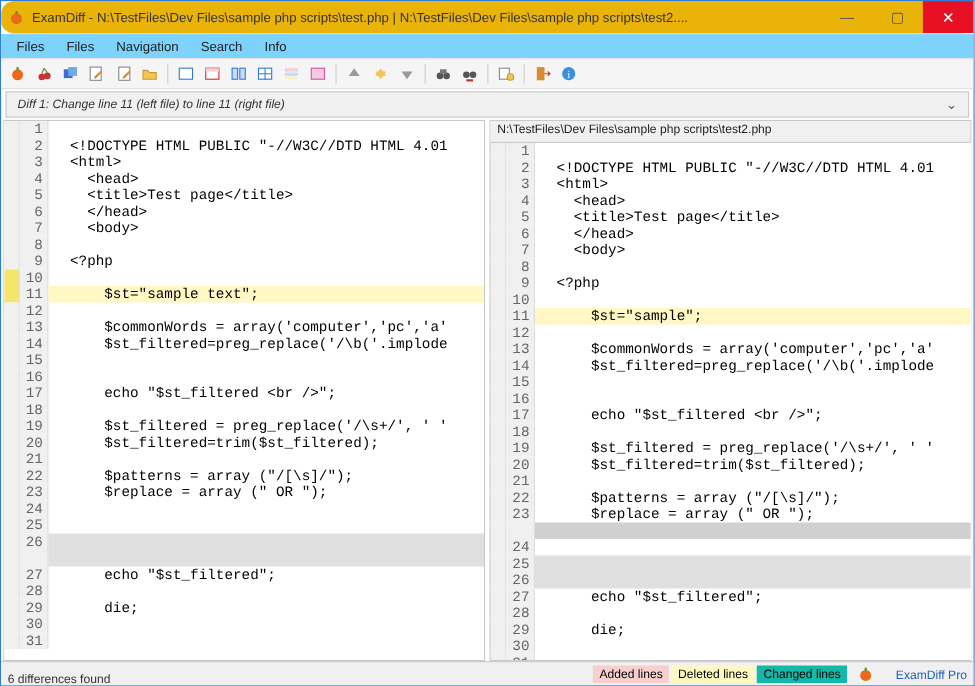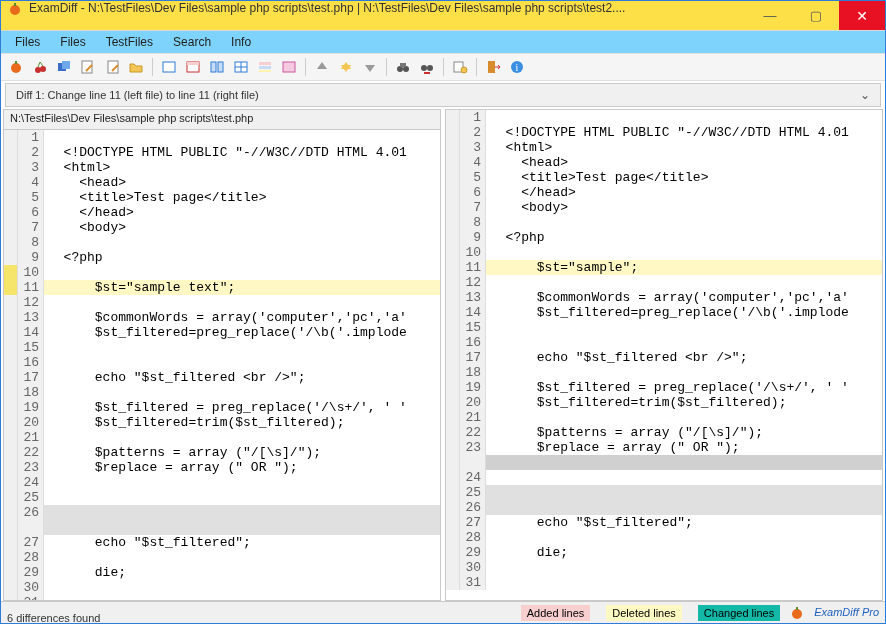--- a/index.html
+++ b/index.html
@@ -1,52 +1,52 @@
 <!DOCTYPE html>
 <html><head>
 <meta charset="utf-8">
 <style>
 * { box-sizing: border-box; margin: 0; padding: 0; }
 body { font-family: "Segoe UI", Tahoma, sans-serif; font-size: 12px; background: #fff; width: 886px; height: 624px; overflow: hidden; display: flex; flex-direction: column; border: 1px solid #2e7cd6; }
-.titlebar { height: 30px; background: #fde047; display: flex; padding-left: 6px; border-bottom: 1px solid #d9d9d9; }
+.titlebar { height: 30px; background: #eab308; display: flex; align-items: center; padding-left: 6px; border-bottom: 1px solid #d9d9d9; border-radius: 12px; }
 .titlebar .appicon { width: 16px; height: 16px; margin-right: 6px; display: inline-flex; align-items: center; justify-content: center; }
 .titlebar .title { flex: 1; color: #333; font-size: 12px; white-space: nowrap; overflow: hidden; text-overflow: ellipsis; }
 .winbtns { display: flex; height: 100%; }
 .winbtn { width: 46px; height: 100%; display: flex; align-items: center; justify-content: center; cursor: pointer; }
 .winbtn.close { background: #e81123; color: #fff; font-size: 14px; }
 .winbtn.min, .winbtn.max { color: #555; font-size: 13px; }
 .menubar { height: 22px; display: flex; align-items: center; padding: 0 4px; background: #7dd3fc; }
 .menuitem { padding: 2px 10px; cursor: pointer; color: #222; }
 .toolbar { height: 28px; display: flex; align-items: center; padding: 0 4px; gap: 2px; background: #f5f5f5; border-top: 1px solid #e0e0e0; border-bottom: 1px solid #e0e0e0; }
 .tbtn { width: 22px; height: 22px; display: flex; align-items: center; justify-content: center; cursor: pointer; border: 1px solid transparent; }
 .tsep { width: 1px; height: 18px; background: #ccc; margin: 0 3px; }
 .diffbar { height: 24px; display: flex; align-items: center; padding: 0 6px; background: #f0f0f0; border: 1px solid #c9c9c9; margin: 2px 4px; }
-.diffbar .txt { flex: 1; color: #333; font-size: 11px; }
+.diffbar .txt { flex: 1; color: #333; font-size: 11px; font-style: italic; }
 .diffbar .caret { color: #555; cursor: pointer; padding: 0 4px; }
 .panes { flex: 1; display: flex; min-height: 0; }
 .pane { flex: 1; display: flex; flex-direction: column; border: 1px solid #c9c9c9; margin: 0 2px; min-width: 0; }
 .panehdr { height: 20px; background: #f0f0f0; border-bottom: 1px solid #c9c9c9; padding: 2px 6px; font-size: 11px; color: #222; }
 .code { flex: 1; overflow: auto; font-family: "Courier New", monospace; font-size: 13px; position: relative; background: #fff; }
 .row { display: flex; height: 15px; line-height: 15px; white-space: pre; }
 .mark { width: 14px; background: #f0f0f0; border-right: 1px solid #ddd; }
 .mark.y { background: #f5e56b; }
 .lno { width: 26px; text-align: right; padding-right: 4px; color: #666; background: #f0f0f0; border-right: 1px solid #ddd; font-family: "Courier New", monospace; }
 .txt { padding-left: 4px; flex: 1; overflow: hidden; }
 .hl-changed { background: #fff8c5; }
 .hl-del { background: #e0e0e0; }
 .hl-sel { color: #2020e0; margin-top: 18px; }
 .hl-seldel { background: #d0d0d0; }
 .statusbar { height: 22px; display: flex; align-items: center; border-top: 1px solid #c9c9c9; background: #f0f0f0; font-size: 11px; }
 .statusbar .left { flex: 1; padding-left: 6px; color: #333; margin-top: 10px; }
-.legend { display: flex; align-items: flex-end; gap: 16px; padding-right: 4px; padding-left: 23px; }
+.legend { display: flex; align-items: flex-end; gap: 2px; padding-right: 4px; padding-left: 23px; }
 .lg { padding: 2px 6px; font-size: 11px; }
 .lg.add { background: #f8cfcf; }
 .lg.del { background: #fef9c3; }
 .lg.chg { background: #14b8a6; }
-.promo { display: flex; align-items: flex-start; gap: 10px; padding: 0 6px; color: #2060c0; cursor: pointer; font-style: italic; }
+.promo { display: flex; align-items: flex-end; gap: 20px; padding: 0 6px; color: #2060c0; cursor: pointer; }
 svg { display: block; }
 </style>
 </head>
 <body>
 
 <div class="titlebar">
   <span class="appicon">
     <svg width="16" height="16">
         <circle cx="8" cy="9" r="5" fill="#e86a1a"></circle>
         <rect x="7" y="2" width="2" height="3" fill="#5a8f2f"></rect>
@@ -56,21 +56,21 @@
   <div class="winbtns">
     <div class="winbtn min">—</div>
     <div class="winbtn max">▢</div>
     <div class="winbtn close">✕</div>
   </div>
 </div>
 
 <div class="menubar" id="menubar">
     <div class="menuitem">Files</div>
     <div class="menuitem">Files</div>
-    <div class="menuitem">TestFiles</div>
+    <div class="menuitem">Navigation</div>
     <div class="menuitem">Search</div>
     <div class="menuitem">Info</div>
   </div>
 
 <div class="toolbar" id="toolbar">
     <div class="tbtn">
       <span>
         <svg width="16" height="16">
           <circle cx="8" cy="9" r="5" fill="#e86a1a"></circle>
           <rect x="7" y="2" width="2" height="3" fill="#5a8f2f"></rect>
@@ -236,21 +236,20 @@
     </div>
   </div>
 
 <div class="diffbar">
   <span class="txt">Diff 1: Change line 11 (left file) to line 11 (right file)</span>
   <span class="caret">⌄</span>
 </div>
 
 <div class="panes">
   <div class="pane">
-    <div class="panehdr">N:\TestFiles\Dev Files\sample php scripts\test.php</div>
     <div class="code" id="left-code">
         <div class="row"><div class="mark"></div><div class="lno">1</div><div class="txt"></div></div>
         <div class="row"><div class="mark"></div><div class="lno">2</div><div class="txt">  &lt;!DOCTYPE HTML PUBLIC "-//W3C//DTD HTML 4.01</div></div>
         <div class="row"><div class="mark"></div><div class="lno">3</div><div class="txt">  &lt;html&gt;</div></div>
         <div class="row"><div class="mark"></div><div class="lno">4</div><div class="txt">    &lt;head&gt;</div></div>
         <div class="row"><div class="mark"></div><div class="lno">5</div><div class="txt">    &lt;title&gt;Test page&lt;/title&gt;</div></div>
         <div class="row"><div class="mark"></div><div class="lno">6</div><div class="txt">    &lt;/head&gt;</div></div>
         <div class="row"><div class="mark"></div><div class="lno">7</div><div class="txt">    &lt;body&gt;</div></div>
         <div class="row"><div class="mark"></div><div class="lno">8</div><div class="txt"></div></div>
         <div class="row"><div class="mark"></div><div class="lno">9</div><div class="txt">  &lt;?php</div></div>
@@ -273,20 +272,21 @@
         <div class="row"><div class="mark"></div><div class="lno">26</div><div class="txt hl-del"></div></div>
         <div class="row"><div class="mark"></div><div class="lno"></div><div class="txt hl-del"></div></div>
         <div class="row"><div class="mark"></div><div class="lno">27</div><div class="txt">      echo "$st_filtered";</div></div>
         <div class="row"><div class="mark"></div><div class="lno">28</div><div class="txt"></div></div>
         <div class="row"><div class="mark"></div><div class="lno">29</div><div class="txt">      die;</div></div>
         <div class="row"><div class="mark"></div><div class="lno">30</div><div class="txt"></div></div>
         <div class="row"><div class="mark"></div><div class="lno">31</div><div class="txt"></div></div>
       </div>
   </div>
   <div class="pane">
+    <div class="panehdr">N:\TestFiles\Dev Files\sample php scripts\test2.php</div>
     <div class="code" id="right-code">
         <div class="row"><div class="mark"></div><div class="lno">1</div><div class="txt"></div></div>
         <div class="row"><div class="mark"></div><div class="lno">2</div><div class="txt">  &lt;!DOCTYPE HTML PUBLIC "-//W3C//DTD HTML 4.01</div></div>
         <div class="row"><div class="mark"></div><div class="lno">3</div><div class="txt">  &lt;html&gt;</div></div>
         <div class="row"><div class="mark"></div><div class="lno">4</div><div class="txt">    &lt;head&gt;</div></div>
         <div class="row"><div class="mark"></div><div class="lno">5</div><div class="txt">    &lt;title&gt;Test page&lt;/title&gt;</div></div>
         <div class="row"><div class="mark"></div><div class="lno">6</div><div class="txt">    &lt;/head&gt;</div></div>
         <div class="row"><div class="mark"></div><div class="lno">7</div><div class="txt">    &lt;body&gt;</div></div>
         <div class="row"><div class="mark"></div><div class="lno">8</div><div class="txt"></div></div>
         <div class="row"><div class="mark"></div><div class="lno">9</div><div class="txt">  &lt;?php</div></div>

